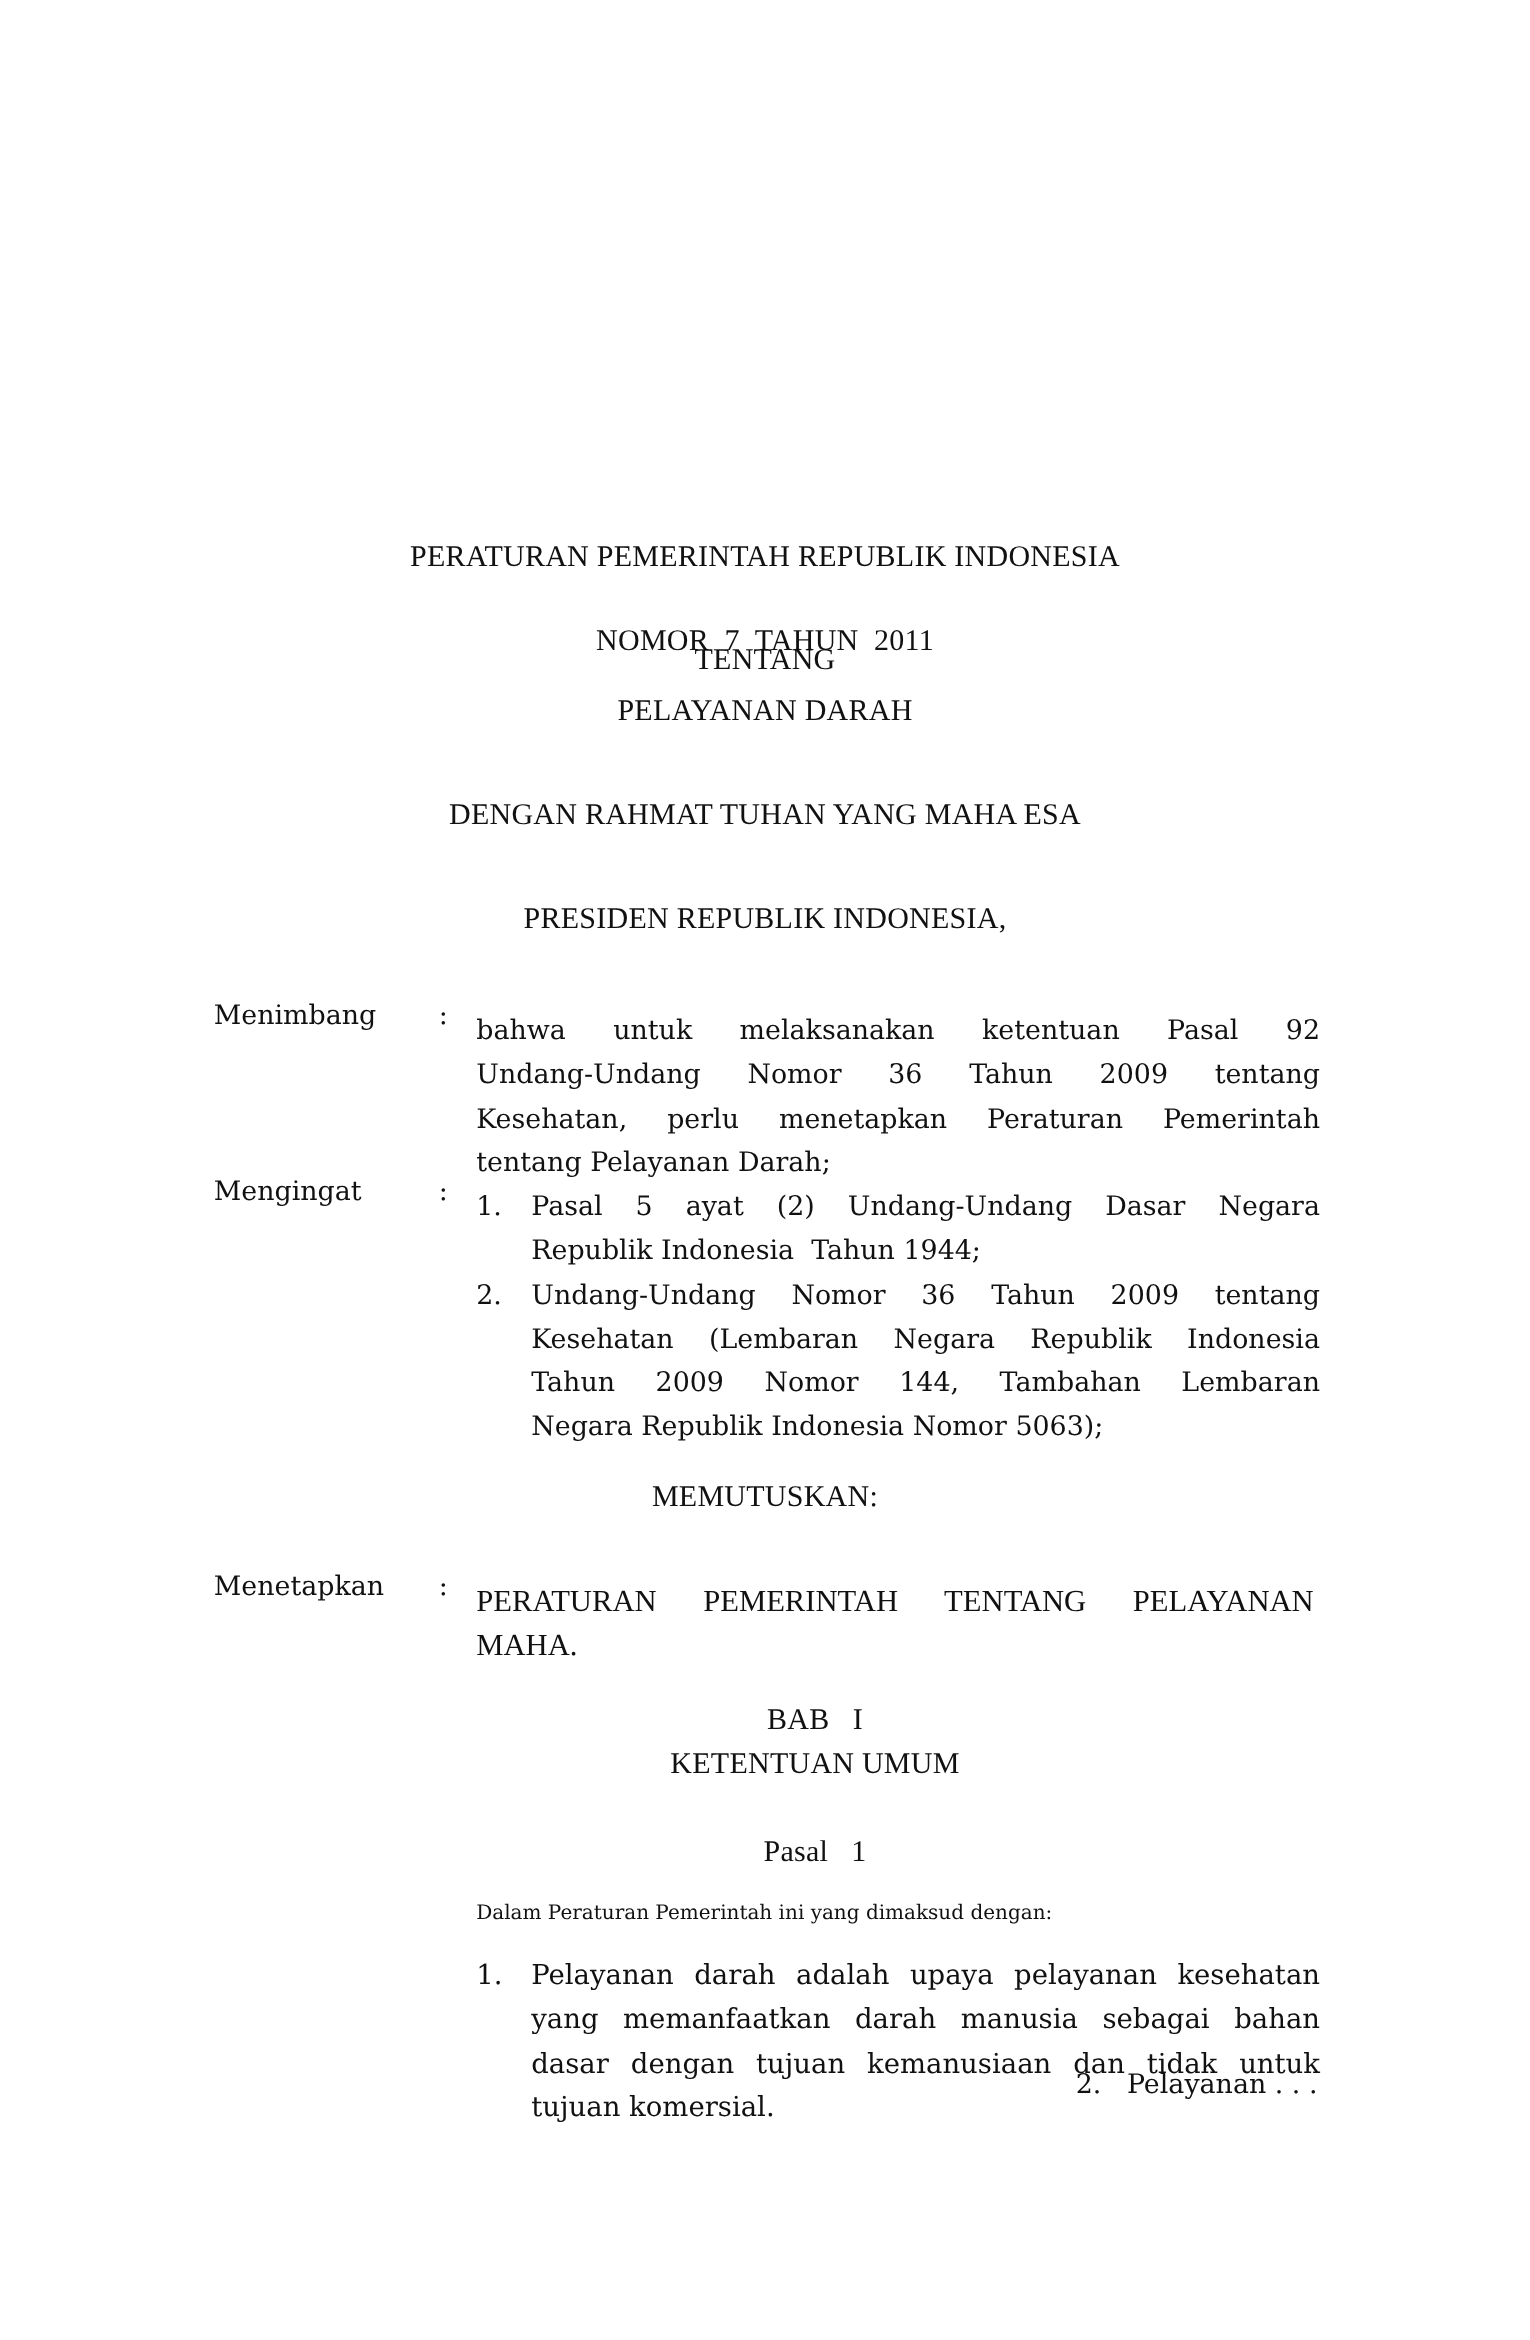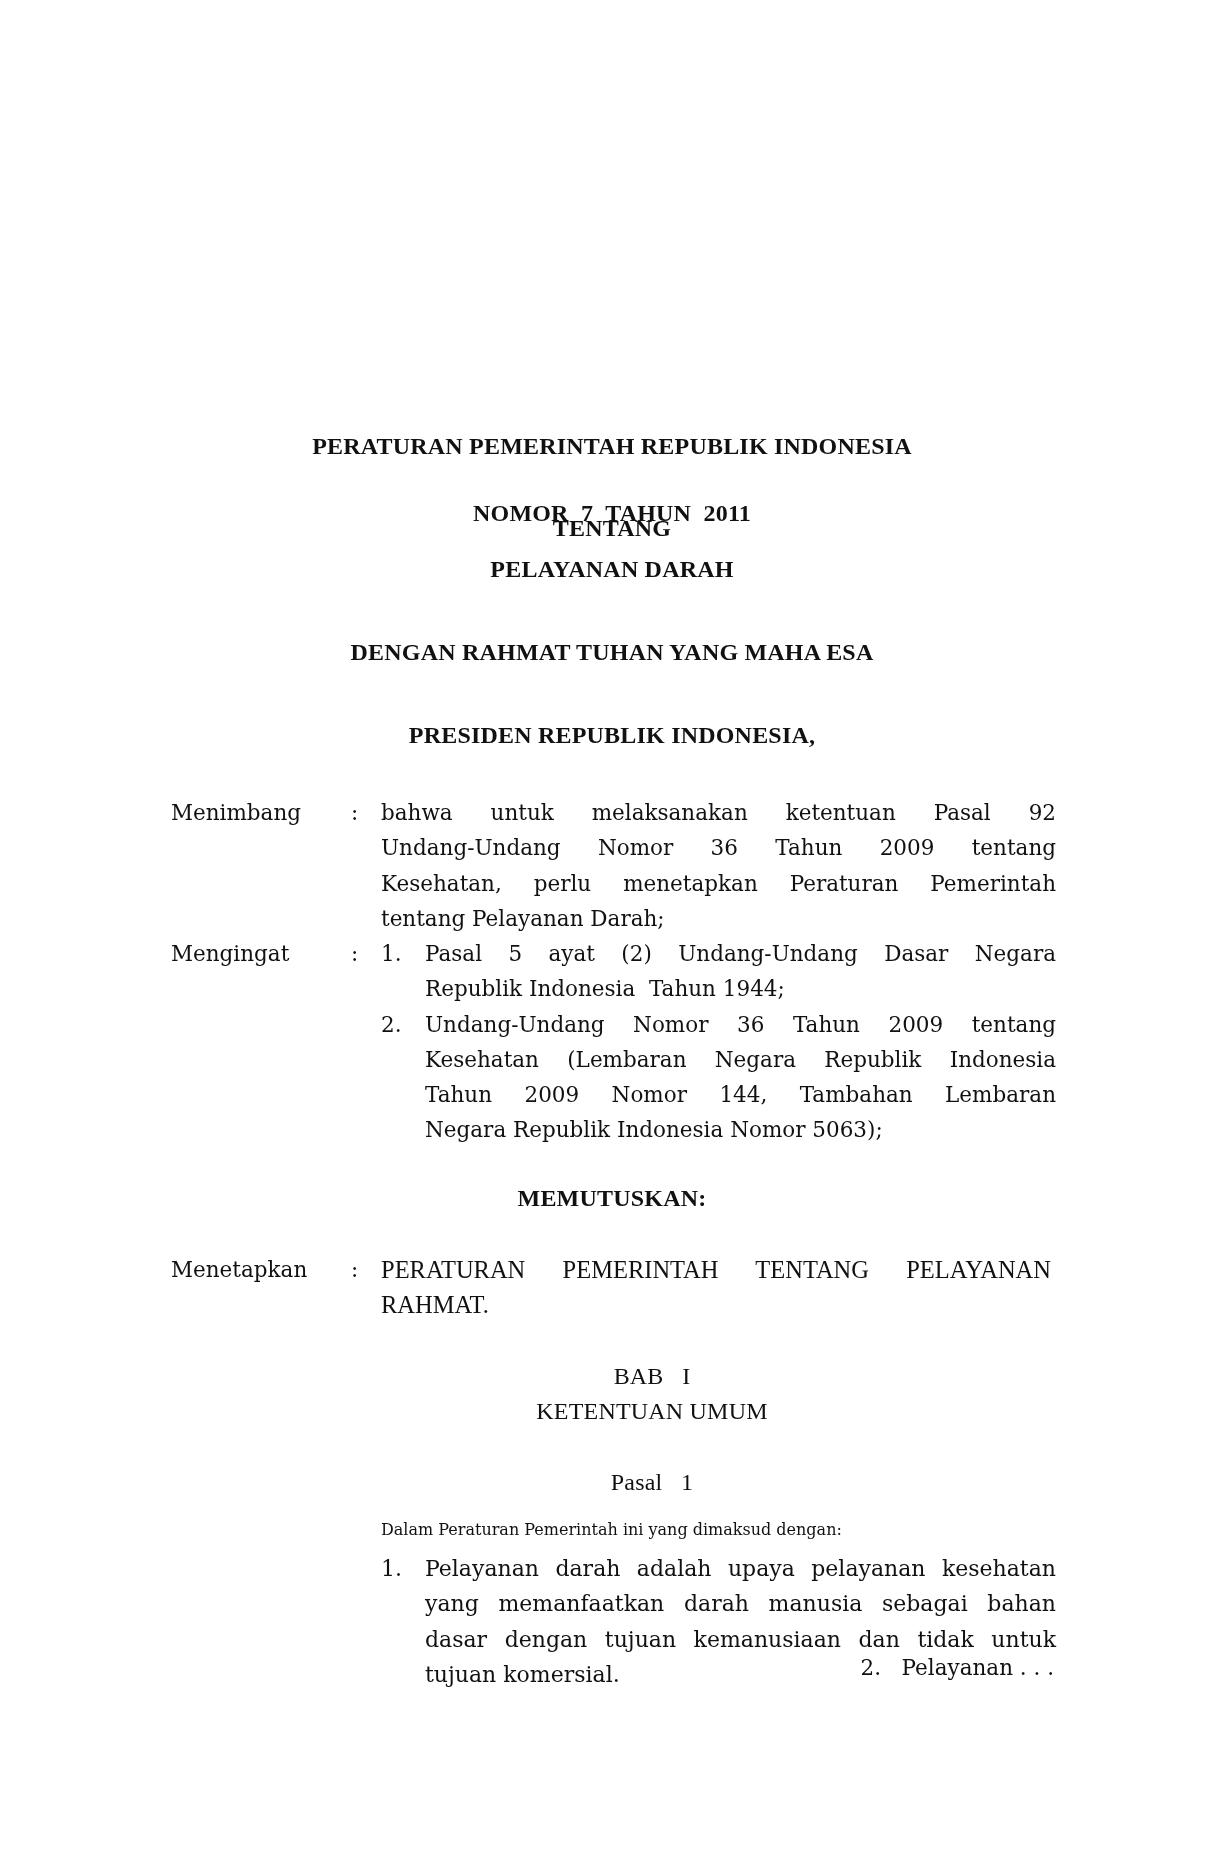--- a/index.html
+++ b/index.html
@@ -3,25 +3,25 @@
 <meta charset="utf-8">
 <style>
   html, body { margin: 0; padding: 0; background: #ffffff; }
   body {
     width: 1224px; height: 1872px; position: relative; overflow: hidden;
     font-family: "DejaVu Serif", "Liberation Serif", serif;
     color: #111111;
     font-size: 21.5px;
   }
   .abs { position: absolute; white-space: nowrap; line-height: 35px; }
-  .center { left: 0; width: 1224px; text-align: center; font-weight: bold; }
+  .center { left: 0; width: 1224px; text-align: center; }
   .head { font-family: "Liberation Serif", "DejaVu Serif", serif; font-size: 24px; letter-spacing: 0.2px; }
   .label { left: 171px; }
   .colon { left: 351px; }
-  .body-block { position: absolute; left: 381px; width: 675px; line-height: 35.3px; }
+  .body-block { position: absolute; left: 381px; width: 675px; line-height: 35.3px; margin-top: 12px; }
   .just { text-align: justify; text-align-last: justify; display: block; white-space: nowrap; }
   .last { text-align: right; text-align-last: left; display: block; white-space: nowrap; }
   .item { position: relative; padding-left: 44px; }
   .item .num { position: absolute; left: 0; top: 0; }
   .cond { font-family: "Liberation Serif", "DejaVu Serif", serif; font-size: 24.5px; }
   .footer { position: absolute; right: 170px; top: 1650px; line-height: 35px; }
 </style>
 </head>
 <body>
 
@@ -58,21 +58,21 @@
     <span class="last">Negara Republik Indonesia Nomor 5063);</span>
   </div>
 </div>
 
 <div class="abs center head" style="top:1181px">MEMUTUSKAN:</div>
 
 <div class="abs label" style="top:1252px">Menetapkan</div>
 <div class="abs colon" style="top:1252px">:</div>
 <div class="body-block cond" style="top:1252px; width:670px">
   <span class="just">PERATURAN PEMERINTAH TENTANG PELAYANAN</span>
-  <span class="last">RAHMAT.</span>
+  <span class="last">MAHA.</span>
 </div>
 
 <div class="abs head" style="top:1359px; left:452px; width:400px; text-align:center; white-space:pre">BAB   I</div>
 <div class="abs head" style="top:1394px; left:452px; width:400px; text-align:center">KETENTUAN UMUM</div>
 
 <div class="abs head" style="top:1465px; left:452px; width:400px; text-align:center; white-space:pre">Pasal   1</div>
 <div class="abs" style="top:1512px; left:381px; font-size:16px">Dalam Peraturan Pemerintah ini yang dimaksud dengan:</div>
 <div class="body-block" style="top:1551px; left:381px; width:675px; font-size:22px">
   <div class="item">
     <span class="num">1.</span>

